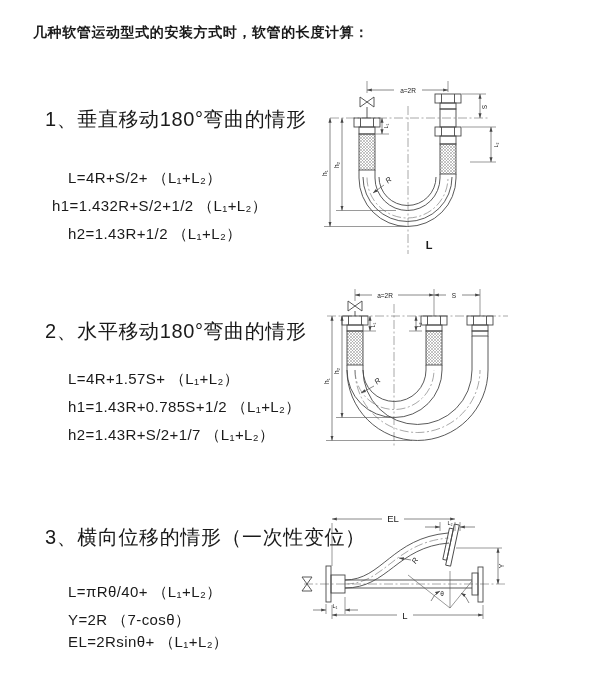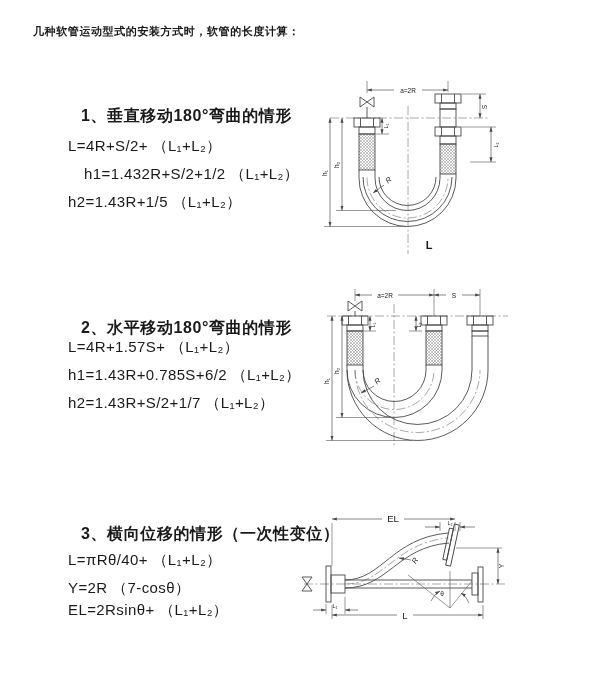--- a/index.html
+++ b/index.html
@@ -1,23 +1,23 @@
 <!DOCTYPE html>
 <html><head>
 <meta charset="utf-8">
 <style>
   html,body{margin:0;padding:0;}
   body{
     width:600px;height:675px;background:#ffffff;position:relative;overflow:hidden;
     font-family:"Liberation Sans","DejaVu Sans",sans-serif;color:#1a1a1a;
   }
   .abs{position:absolute;white-space:nowrap;}
-  .title{font-size:11px;font-weight:700;letter-spacing:0.6px;}
-  .heading{font-size:16px;font-weight:700;letter-spacing:0.6px;margin-left:36px;}
-  .formula{font-size:15px;font-weight:400;letter-spacing:0.4px;}
+  .title{font-size:14px;font-weight:700;letter-spacing:0.6px;}
+  .heading{font-size:20px;font-weight:400;letter-spacing:0.6px;}
+  .formula{font-size:15px;font-weight:400;letter-spacing:0.4px;margin-top:32px;}
   svg{position:absolute;overflow:visible;}
   .ln{stroke:#474747;stroke-width:0.9;fill:none;}
   .thin{stroke:#555555;stroke-width:0.6;fill:none;}
   .dim{stroke:#474747;stroke-width:0.65;fill:none;}
   .cl{stroke:#5f5f5f;stroke-width:0.55;fill:none;stroke-dasharray:9 2.5 2 2.5;}
   text{fill:#1c1c1c;font-family:"Liberation Sans","DejaVu Sans",sans-serif;}
   .t55{font-size:5.5px;}
   .t6{font-size:6.5px;}
   .t7{font-size:7.5px;}
   .t9{font-size:9.5px;}
@@ -25,26 +25,26 @@
   .it{font-style:italic;}
   .braidrect{stroke:#474747;stroke-width:0.9;}
 </style>
 </head>
 <body>
 
 <div class="abs title" style="left:33px;top:24px">几种软管运动型式的安装方式时，软管的长度计算：</div>
 
 <div class="abs heading" style="left:45px;top:106px">1、垂直移动180°弯曲的情形</div>
 <div class="abs formula" style="left:68px;top:137px">L=4R+S/2+ （L₁+L₂）</div>
-<div class="abs formula" style="left:84px;top:165px">h1=1.432R+S/2+1/2 （L₁+L₂）</div>
-<div class="abs formula" style="left:68px;top:193px">h2=1.43R+1/5 （L₁+L₂）</div>
+<div class="abs formula" style="left:52px;top:165px">h1=1.432R+S/2+1/2 （L₁+L₂）</div>
+<div class="abs formula" style="left:68px;top:193px">h2=1.43R+1/2 （L₁+L₂）</div>
 
 <div class="abs heading" style="left:45px;top:318px">2、水平移动180°弯曲的情形</div>
 <div class="abs formula" style="left:68px;top:338px">L=4R+1.57S+ （L₁+L₂）</div>
-<div class="abs formula" style="left:68px;top:366px">h1=1.43R+0.785S+6/2 （L₁+L₂）</div>
+<div class="abs formula" style="left:68px;top:366px">h1=1.43R+0.785S+1/2 （L₁+L₂）</div>
 <div class="abs formula" style="left:68px;top:394px">h2=1.43R+S/2+1/7 （L₁+L₂）</div>
 
 <div class="abs heading" style="left:45px;top:524px">3、横向位移的情形（一次性变位）</div>
 <div class="abs formula" style="left:68px;top:551px">L=πRθ/40+ （L₁+L₂）</div>
 <div class="abs formula" style="left:68px;top:579px">Y=2R （7-cosθ）</div>
 <div class="abs formula" style="left:68px;top:601px">EL=2Rsinθ+ （L₁+L₂）</div>
 
 <svg viewBox="0 0 290 182" style="left:310px;top:78px;width:290px;height:182px">
   <defs>
     <pattern id="br1" patternUnits="userSpaceOnUse" width="3" height="3">

